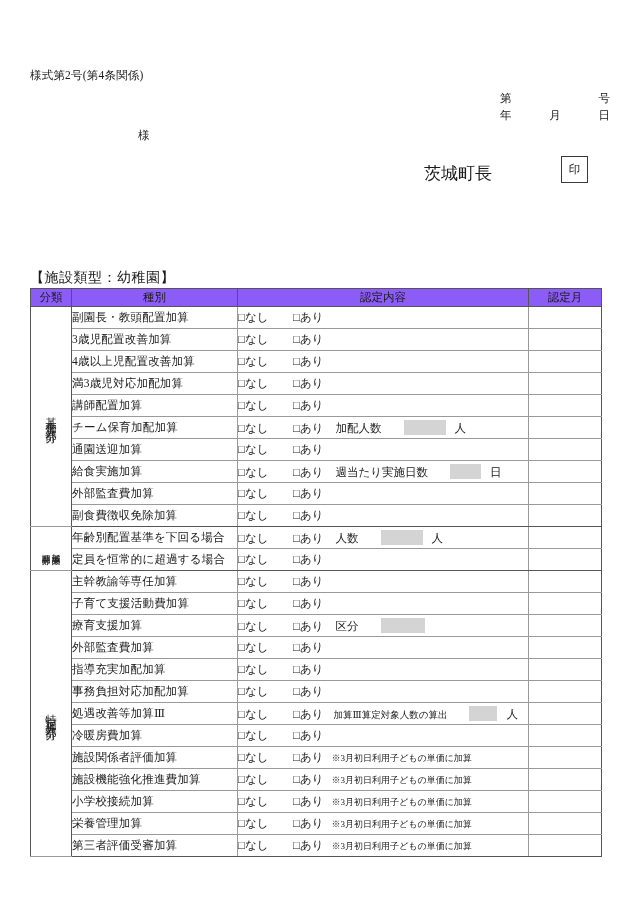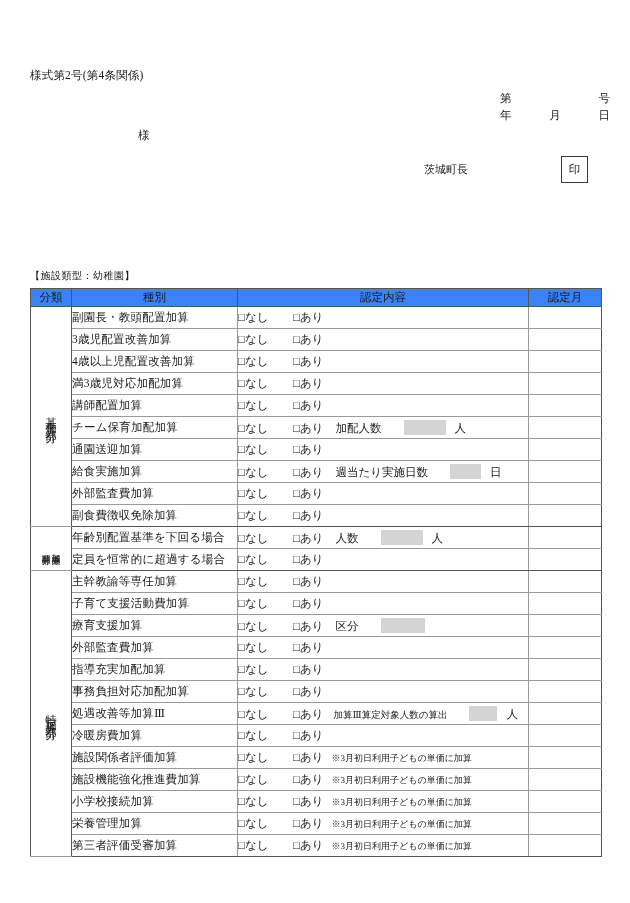--- a/index.html
+++ b/index.html
@@ -49,21 +49,21 @@
   .addressee {
     position: absolute;
     left: 138px;
     top: 124px;
     font-size: 11.5px;
   }
   .issuer {
     position: absolute;
     left: 424px;
     top: 158px;
-    font-size: 11px;
+    font-size: 17px;
     white-space: nowrap;
   }
   .seal-box {
     position: absolute;
     left: 561px;
     top: 152px;
     width: 25px;
     height: 25px;
     border: 1px solid #3a3a3a;
     font-size: 11.5px;
@@ -91,21 +91,21 @@
     text-align: justify;
   }
   .intro .lead { display: inline-block; width: 58px; }
   .intro .sp-a { display: inline-block; width: 22px; }
   .intro .sp-b { display: inline-block; width: 24px; }
 
   .facility-type {
     position: absolute;
     left: 30px;
     top: 265px;
-    font-size: 10px;
+    font-size: 14px;
     letter-spacing: 0.5px;
   }
 
   
   .cert-table {
     position: absolute;
     left: 30px;
     top: 284px;
     width: 571px;
     border-collapse: collapse;
@@ -117,21 +117,21 @@
   .cert-table col.c-content { width: 291px; }
   .cert-table col.c-month   { width: 73px; }
 
   .cert-table th,
   .cert-table td {
     border: 1px solid #9a9a9a;
     padding: 0;
     vertical-align: middle;
   }
   .cert-table thead th {
-    background: #3b82f6;
+    background: #8b5cf6;
     height: 17px;
     font-weight: normal;
     text-align: center;
     font-size: 11.5px;
     border: 1px solid #555555;
   }
   .cert-table tbody td { height: 21px; }
 
   
   .cert-table { border: 1px solid #555555; }

